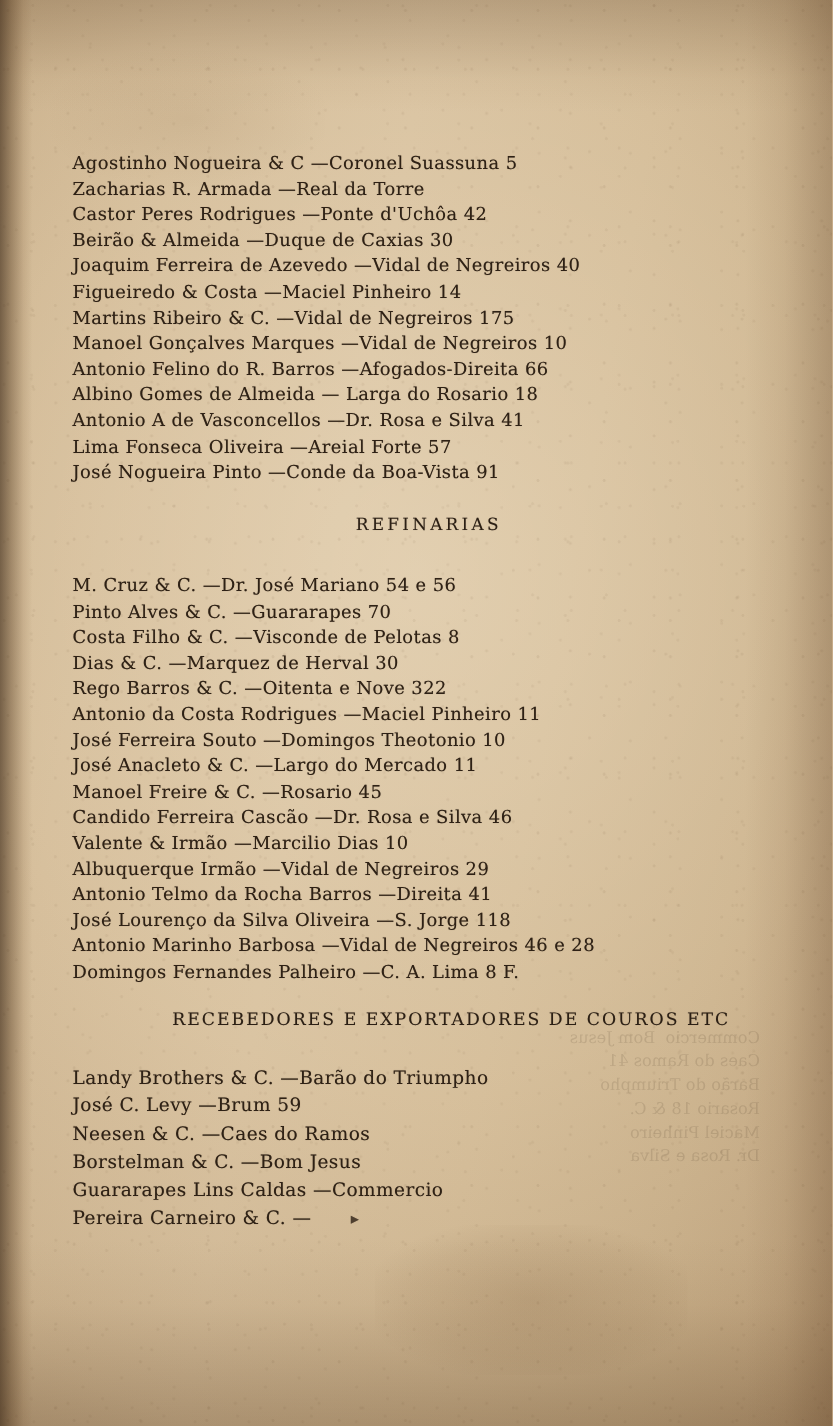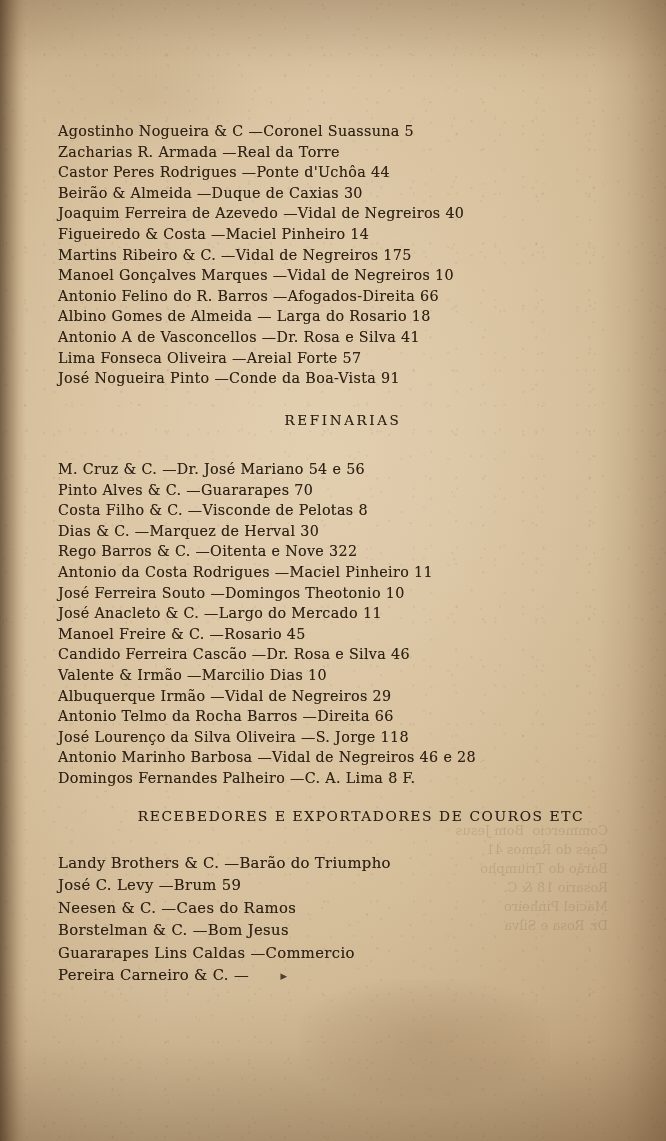--- a/index.html
+++ b/index.html
@@ -172,21 +172,21 @@
 <div id="page">
 
   <div id="stain-2"></div>
   <div id="stain-1"></div>
 
   <div id="content">
 
     <div class="entry-list" id="block-1">
       <div class="entry">Agostinho Nogueira &amp; C   —Coronel Suassuna 5</div>
       <div class="entry">Zacharias R. Armada —Real da Torre</div>
-      <div class="entry">Castor Peres Rodrigues —Ponte d'Uchôa 44</div>
+      <div class="entry">Castor Peres Rodrigues —Ponte d'Uchôa 42</div>
       <div class="entry">Beirão &amp; Almeida —Duque de Caxias 30</div>
       <div class="entry">Joaquim Ferreira de Azevedo —Vidal de Negreiros 40</div>
       <div class="entry">Figueiredo &amp; Costa —Maciel Pinheiro 14</div>
       <div class="entry">Martins Ribeiro &amp; C. —Vidal de Negreiros 175</div>
       <div class="entry">Manoel Gonçalves Marques —Vidal de Negreiros 10</div>
       <div class="entry">Antonio Felino do R. Barros —Afogados-Direita 66</div>
       <div class="entry">Albino Gomes de Almeida — Larga do Rosario 18</div>
       <div class="entry">Antonio A de Vasconcellos —Dr. Rosa e Silva 41</div>
       <div class="entry">Lima Fonseca Oliveira —Areial Forte 57</div>
       <div class="entry">José Nogueira Pinto —Conde da Boa-Vista 91</div>
@@ -200,21 +200,21 @@
       <div class="entry">Costa Filho &amp; C. —Visconde de Pelotas 8</div>
       <div class="entry">Dias &amp; C. —Marquez de Herval 30</div>
       <div class="entry">Rego Barros &amp; C. —Oitenta e Nove 322</div>
       <div class="entry">Antonio da Costa Rodrigues —Maciel Pinheiro 11</div>
       <div class="entry">José Ferreira Souto —Domingos Theotonio 10</div>
       <div class="entry">José Anacleto &amp; C. —Largo do Mercado 11</div>
       <div class="entry">Manoel Freire &amp; C. —Rosario 45</div>
       <div class="entry">Candido Ferreira Cascão —Dr. Rosa e Silva 46</div>
       <div class="entry">Valente &amp; Irmão —Marcilio Dias 10</div>
       <div class="entry">Albuquerque Irmão —Vidal de Negreiros 29</div>
-      <div class="entry">Antonio Telmo da Rocha Barros —Direita 66</div>
+      <div class="entry">Antonio Telmo da Rocha Barros —Direita 41</div>
       <div class="entry">José Lourenço da Silva Oliveira —S. Jorge 118</div>
       <div class="entry">Antonio Marinho Barbosa —Vidal de Negreiros 46 e 28</div>
       <div class="entry">Domingos Fernandes Palheiro —C. A. Lima 8 F.</div>
     </div>
 
     <div class="section-head" id="head-couros">RECEBEDORES E EXPORTADORES DE COUROS ETC</div>
 
     <div class="entry-list" id="block-3">
       <div class="entry">Landy Brothers &amp; C. —Barão do Triumpho</div>
       <div class="entry">José C. Levy —Brum 59</div>

